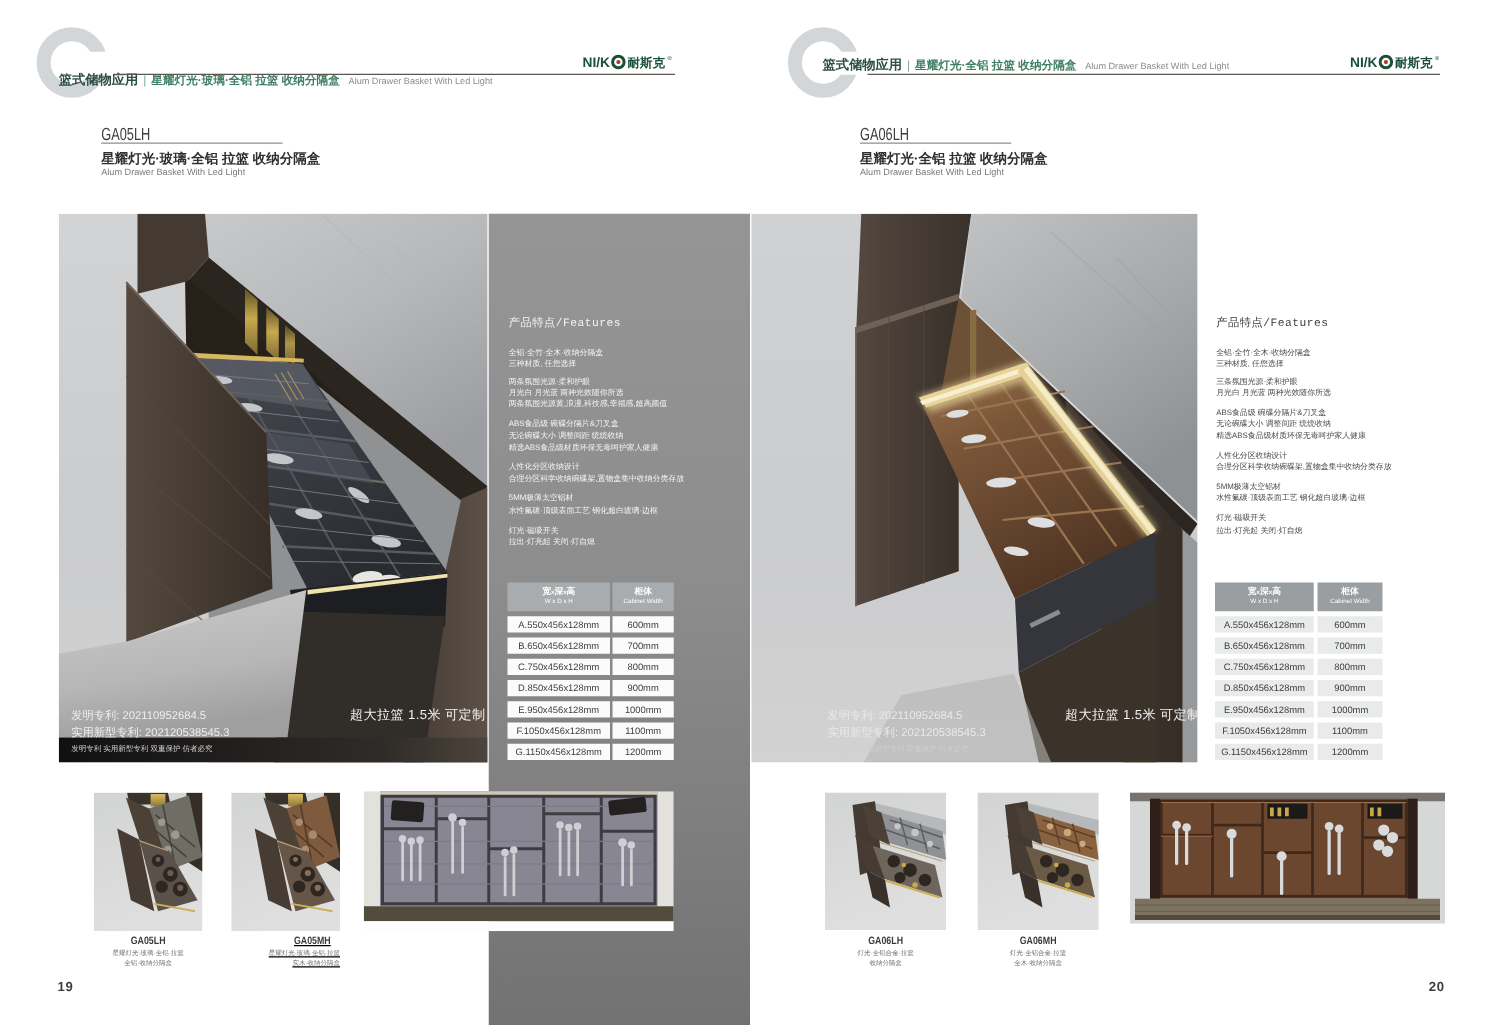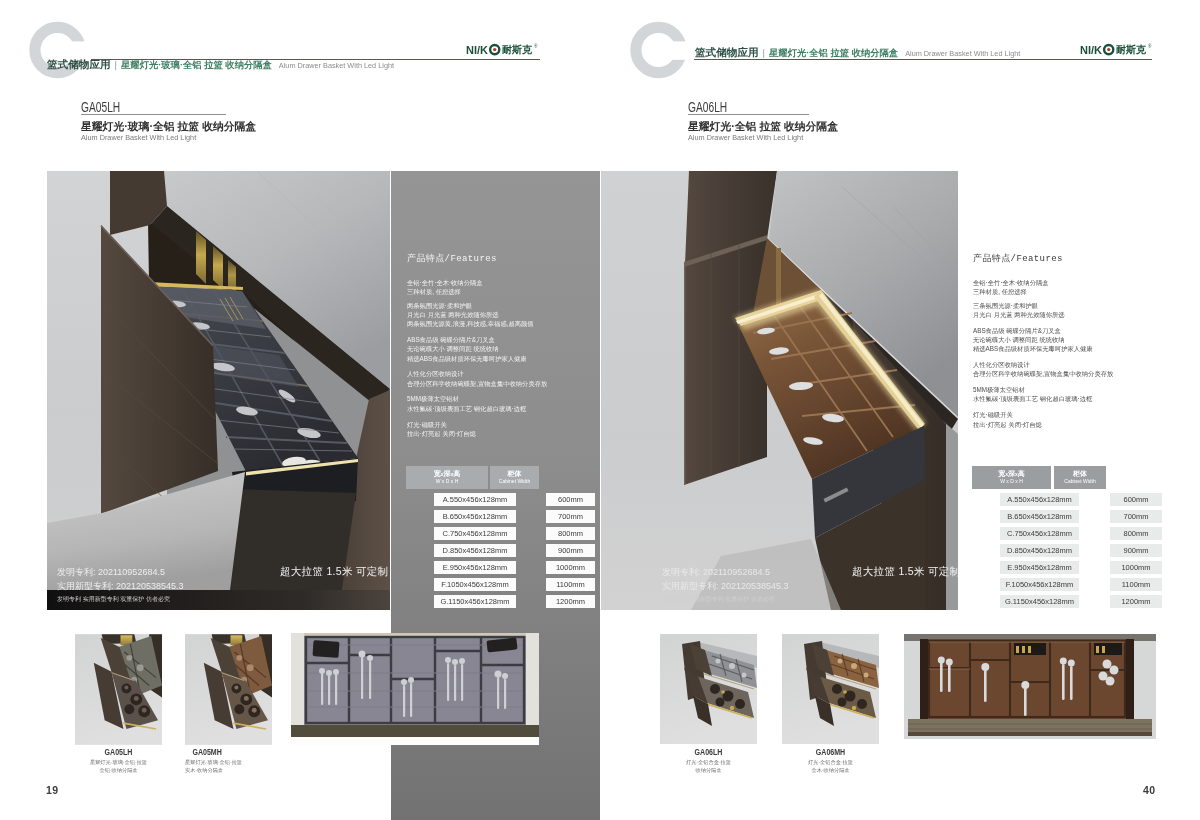--- a/index.html
+++ b/index.html
@@ -4,21 +4,21 @@
 <style>
   * { margin:0; padding:0; box-sizing:border-box; }
   html,body { width:1200px; height:820px; background:#ffffff; font-family:"Liberation Sans", sans-serif; overflow:hidden; }
   body { position:relative; }
   .abs { position:absolute; }
   .feat-t { font-size:9px; letter-spacing:0.4px;font-family:Liberation Mono, monospace; }
   .feat-g { font-size:6.3px; line-height:9.3px; margin-top:6.5px; white-space:nowrap; }
   .tbl-h { height:23px; color:#fff; text-align:center; }
   .tbl-h .l1 { font-size:7px; font-weight:bold; padding-top:4px; line-height:8px; }
   .tbl-h .l2 { font-size:5px; line-height:7px; }
-  .tbl-c { height:13px; color:#3c3c3c; font-size:7.5px; text-align:center; line-height:13px;margin-left:28px; }
+  .tbl-c { height:13px; color:#3c3c3c; font-size:7.5px; text-align:center; line-height:13px; }
   .row { display:flex; margin-bottom:4px; }
   .lbl1 { font-size:8.5px; font-weight:bold; color:#3a3a3a; transform:scale(0.83,1); }
   .lbl2 { font-size:5.2px; color:#6e6e6e; margin-top:2px; }
   .lbl3 { font-size:5.2px; color:#6e6e6e; margin-top:1px; }
 </style>
 </head>
 <body>
 
 <svg class="abs" style="left:29px;top:21px;" width="58" height="58" viewBox="0 0 58 58">
   <circle cx="28.5" cy="29" r="22.6" fill="none" stroke="#d3d6d8" stroke-width="11.2"></circle>
@@ -342,21 +342,21 @@
   <g fill="#8a6f58">
     <circle cx="52" cy="54" r="2"></circle>
       <circle cx="62" cy="65" r="2.5"></circle>
       <circle cx="70" cy="77" r="2.5"></circle>
   </g>
 
   <line x1="49" y1="90" x2="82" y2="96" stroke="#cdb05a" stroke-width="1.6"></line>
   <line x1="37" y1="39" x2="60" y2="47" stroke="#b7a077" stroke-width="1"></line>
 </svg>
 
-<div class="abs" style="left:185px;top:747px;width:87px;text-align:left;">
+<div class="abs" style="left:185px;top:747px;width:87px;text-align:right;text-decoration:underline;">
   <div class="lbl1">GA05MH</div>
   <div class="lbl2">星耀灯光·玻璃·全铝·拉篮</div>
   <div class="lbl3">实木·收纳分隔盒</div>
 </div>
 
 <svg class="abs" style="left:291px;top:633px;" width="248" height="112" viewBox="0 0 248 112">
 
   <rect width="248" height="104" fill="#e3e1dc"></rect>
 
   <rect x="13" y="0" width="222" height="92" fill="#898693"></rect>
@@ -420,21 +420,21 @@
   <rect x="0" y="104" width="248" height="8" fill="#fdfdfd"></rect>
 </svg>
 
 <div class="abs" style="left:46px;top:784px;font-size:10.5px;font-weight:bold;color:#3c3c3c;letter-spacing:0.5px;text-align:center;">19</div>
 
 <svg class="abs" style="left:630px;top:21px;" width="58" height="58" viewBox="0 0 58 58">
   <circle cx="28.5" cy="29" r="22.6" fill="none" stroke="#d3d6d8" stroke-width="11.2"></circle>
   <rect x="36" y="20.4" width="22" height="18.4" fill="#ffffff"></rect>
 </svg>
 
-<div class="abs" style="left:695px;top:44px;white-space:nowrap;line-height:13px;">
+<div class="abs" style="left:658px;top:44px;white-space:nowrap;line-height:13px;">
   <span style="font-size:10.6px;font-weight:bold;color:#2e5044;">篮式储物应用</span><span style="color:#7fa896;font-size:9.5px;margin:0 4px;font-weight:normal;">|</span><span style="font-size:9.3px;font-weight:bold;color:#3e7f64;">星耀灯光·全铝 拉篮 收纳分隔盒</span><span style="font-size:7.3px;color:#8b8b8b;margin-left:7px;">Alum Drawer Basket With Led Light</span>
 </div>
 
 <div class="abs" style="left:694px;top:59px;width:458px;height:1px;background:#5a5650;"></div>
 
 <svg class="abs" style="left:1080px;top:43px;" width="76" height="13" viewBox="0 0 76 13">
   <text x="0" y="10.5" font-size="11" font-weight="bold" fill="#1a4f39" letter-spacing="0">NI/K</text>
   <circle cx="28.7" cy="6.6" r="4.6" fill="none" stroke="#1a4f39" stroke-width="2.4"></circle>
   <circle cx="28.7" cy="6.6" r="1.7" fill="#b03a2e"></circle>
   <text x="36" y="10.3" font-size="10" font-weight="bold" fill="#1a4f39">耐斯克</text>
@@ -767,13 +767,13 @@
   </g>
 
   <rect x="4" y="85" width="244" height="16" fill="#7c7260"></rect>
   <g stroke="#6a604e" stroke-width="1">
     <line x1="4" y1="90" x2="248" y2="90"></line>
       <line x1="4" y1="95" x2="248" y2="95"></line>
   </g>
   <rect x="4" y="98" width="244" height="4" fill="#55493c"></rect>
 </svg>
 
-<div class="abs" style="left:1143px;top:784px;font-size:10.5px;font-weight:bold;color:#3c3c3c;letter-spacing:0.5px;">40</div>
+<div class="abs" style="left:1143px;top:784px;font-size:10.5px;font-weight:bold;color:#3c3c3c;letter-spacing:0.5px;">20</div>
 
 </body></html>

